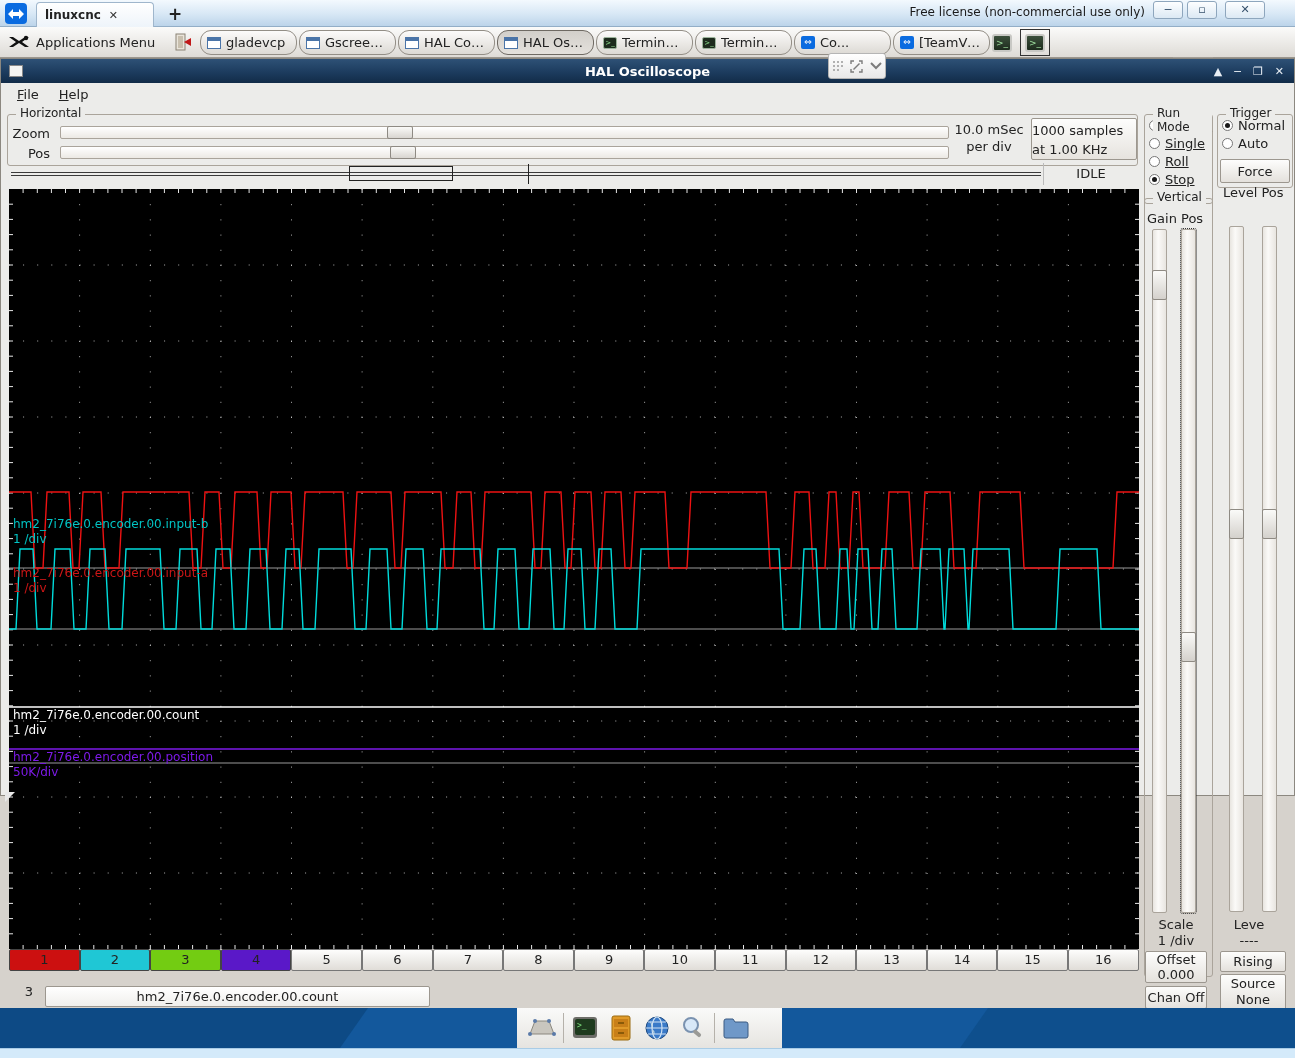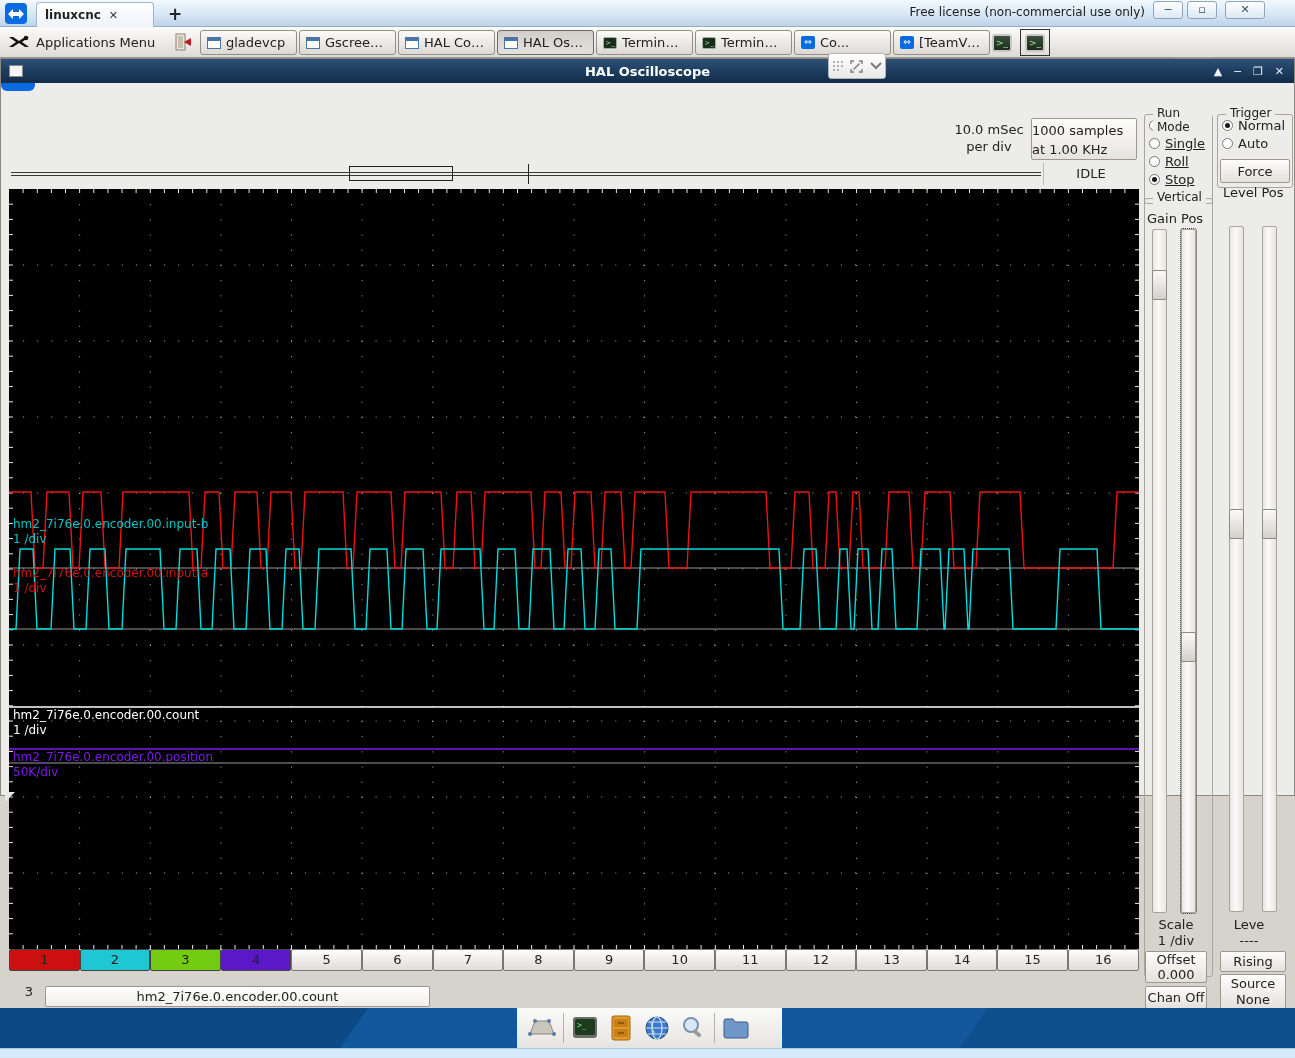--- a/index.html
+++ b/index.html
@@ -26,21 +26,21 @@
     background:linear-gradient(180deg,#fdfeff,#dce9f4); text-align:center; line-height:16px;
     font-size:11px; color:#35506b; }
 
   
   #taskbar { left:0; top:27px; width:1295px; height:31px;
     background:linear-gradient(180deg,#fbfbfa,#dedbd6); border-bottom:1px solid #9b968e; }
   #appsmenu { left:3px; top:2px; height:26px; padding:0 8px 0 4px; display:flex; align-items:center; gap:5px;
     font-size:13px; }
   .xfce-logo { width:24px; height:18px; }
   #logoutbtn { left:168px; top:3px; width:30px; height:24px; display:flex; align-items:center; justify-content:center; }
-  .task-btn { top:3px; height:25px; width:97px; border:1px solid #938e86; border-radius:3px;
+  .task-btn { top:3px; height:25px; width:97px; border:1px solid #938e86; border-radius:11px;
     background:linear-gradient(180deg,#fcfbfa,#dcd9d4); display:flex; align-items:center; gap:5px;
     padding:0 6px; font-size:13px; overflow:hidden; white-space:nowrap; }
   .task-btn.pressed { background:linear-gradient(180deg,#d2cfca,#e4e1dc); border-color:#6f6a63; }
   .task-btn .lbl { overflow:hidden; text-overflow:ellipsis; }
   .win-ico { width:14px; height:12px; background:#fff; border:1px solid #4a74a8; flex:0 0 auto; }
   .win-ico::before { content:""; display:block; height:3px; background:#4a74a8; }
   .term-ico { width:14px; height:12px; background:#1d2b1d; border:1px solid #9cb49c; border-radius:2px;
     color:#8fe08f; font-size:7px; line-height:10px; text-align:center; flex:0 0 auto; }
   .tv-ico { width:14px; height:13px; background:#0a6be0; border-radius:2px; color:#fff;
     font-size:9px; line-height:13px; text-align:center; flex:0 0 auto; }
@@ -286,21 +286,36 @@
     <div id="titlebar" class="abs">
       <div class="ticon"></div>
       <div class="title">HAL Oscilloscope</div>
       <div class="tctl">
         <span>▲</span>
         <span>─</span>
         <span>❐</span>
         <span>✕</span>
       </div>
     </div>
-
+    <div id="menubar" class="abs">
+      <span class="menu-item"><u>F</u>ile</span>
+      <span class="menu-item"><u>H</u>elp</span>
+    </div>
+
+    <div id="horizbox" class="abs groupbox">
+      <div class="grouplabel">Horizontal</div>
+      <div class="abs hrow-label" style="left:2px; top:11px;">Zoom</div>
+      <div class="hslider-track" style="top:11px;">
+        <div class="hslider-handle" style="left:326px;"></div>
+      </div>
+      <div class="abs hrow-label" style="left:2px; top:31px;">Pos</div>
+      <div class="hslider-track" style="top:31px;">
+        <div class="hslider-handle" style="left:329px;"></div>
+      </div>
+    </div>
     <div id="ratetext" class="abs">
       <div>10.0 mSec</div>
       <div>per div</div>
     </div>
     <div id="samplesbtn" class="abs">
       <div>1000 samples</div>
       <div>at 1.00 KHz</div>
     </div>
 
     <div id="prevbar-line" class="abs"></div>

